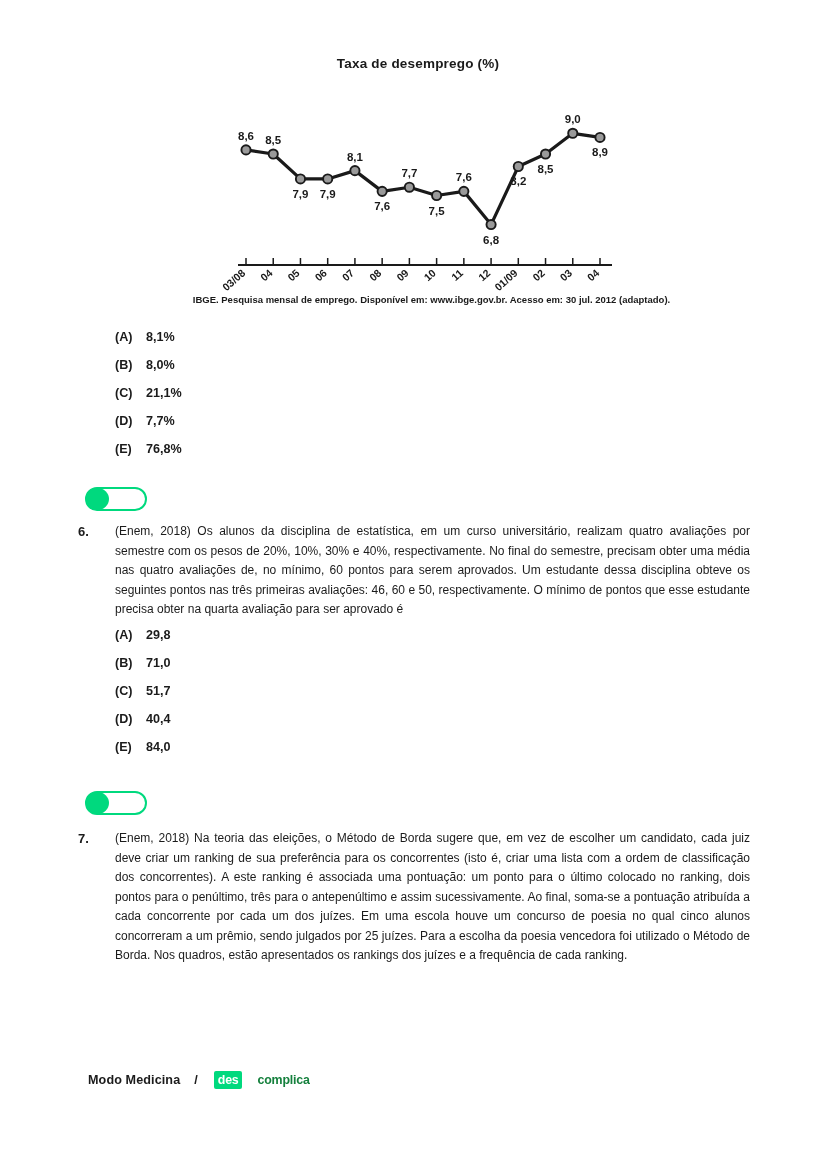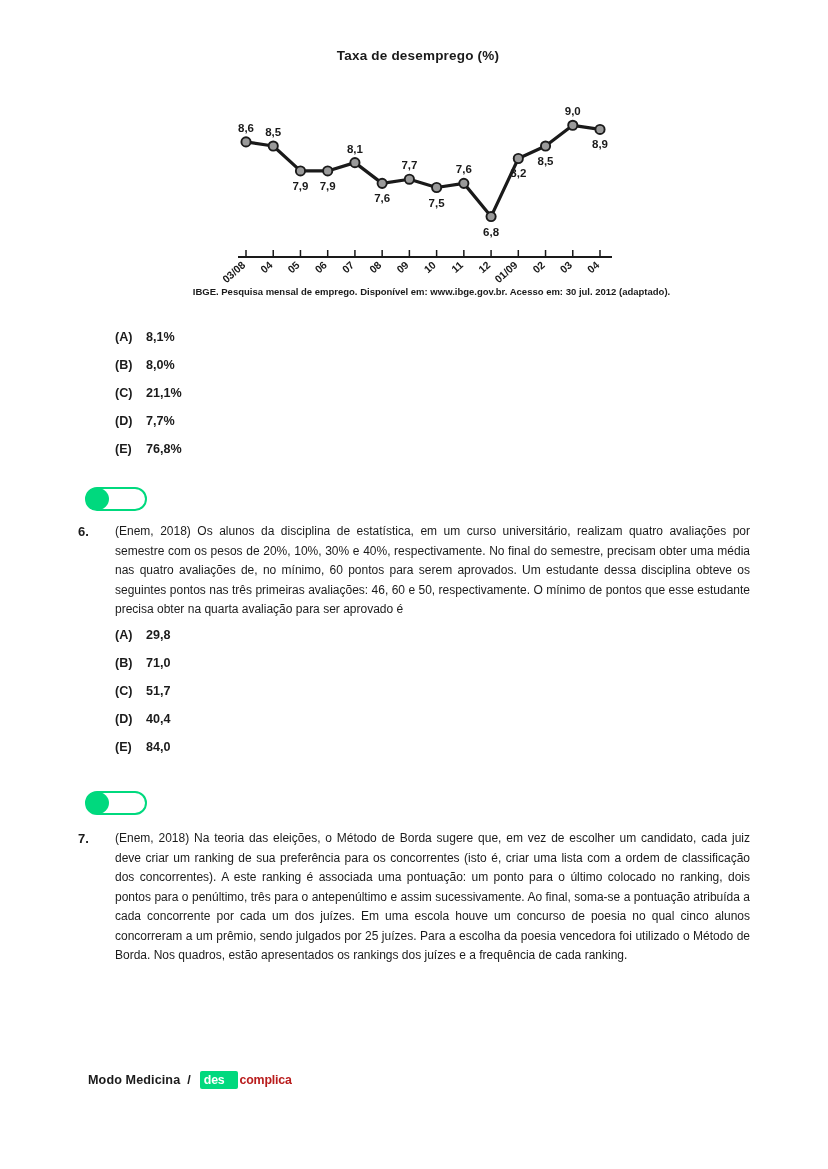--- a/index.html
+++ b/index.html
@@ -18,21 +18,21 @@
 
   .page {
     position: absolute;
     inset: 0;
   }
 
   
   .chart-block {
     position: absolute;
     left: 0;
-    top: 48px;
+    top: 56px;
     width: 828px;
   }
   .chart-title {
     text-align: center;
     font-size: 13.5px;
     font-weight: bold;
     letter-spacing: .2px;
     color: #1a1a1a;
     margin: 0 0 6px 0;
     padding-left: 8px;
@@ -127,21 +127,21 @@
     background: #00d97e;
   }
 
   
   .footer {
     position: absolute;
     left: 88px;
     top: 1071px;
     display: flex;
     align-items: center;
-    gap: 0;
+    gap: 7px;
   }
   .footer-brand {
     font-size: 12.6px;
     font-weight: bold;
     color: #1b1b1b;
     letter-spacing: .1px;
   }
   .footer-sep {
     font-size: 12.6px;
     font-weight: bold;
@@ -151,26 +151,26 @@
   .logo {
     display: inline-flex;
     align-items: center;
     font-size: 12.4px;
     font-weight: bold;
     letter-spacing: -.2px;
   }
   .logo-des {
     background: #00d97e;
     color: #ffffff;
-    padding: 2px 13px 2px 4px;
+    padding: 2px 3px 2px 4px;
     border-radius: 2px;
   }
   .logo-complica {
-    color: #b91c1c;
-    padding-left: 2px;
+    color: #15803d;
+    padding-left: 16px;
   }
 </style>
 </head>
 <body>
 
 <div class="page">
 
   <div class="chart-block">
     <div class="chart-title">Taxa de desemprego (%)</div>
     <div class="chart-canvas-wrap">

